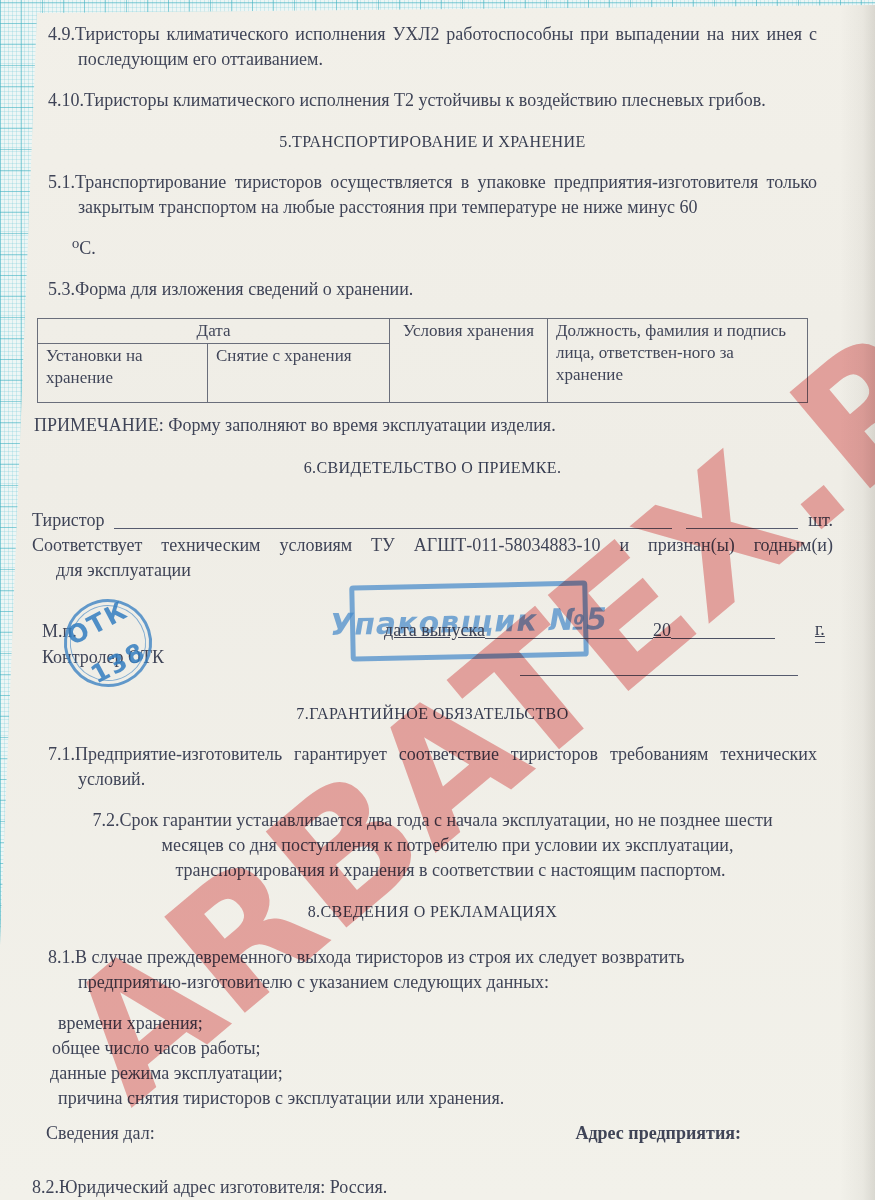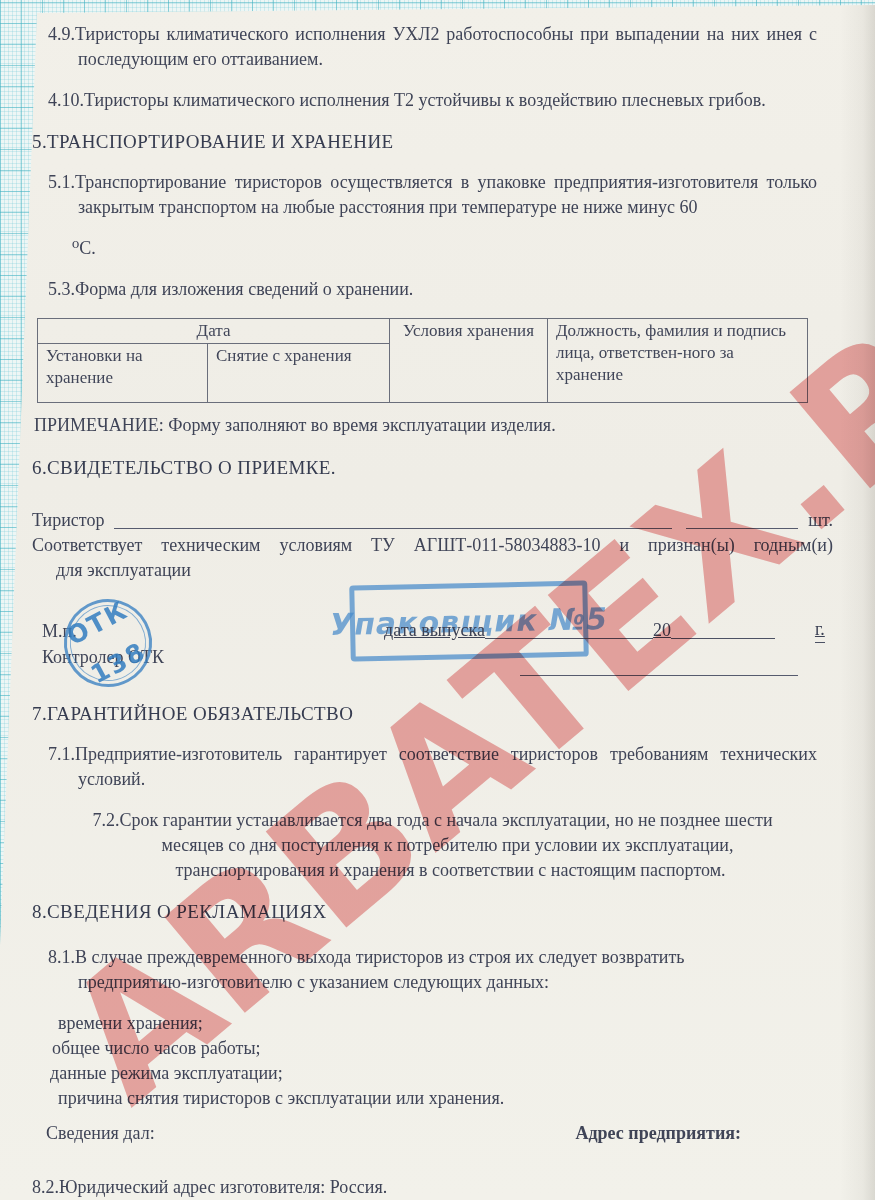--- a/index.html
+++ b/index.html
@@ -17,21 +17,21 @@
     position:absolute;inset:0;
     background:linear-gradient(90deg, rgba(0,0,0,0) 96%, rgba(90,85,75,.06) 98.6%, rgba(90,85,75,.16) 100%),
                linear-gradient(180deg,#f2f0e9 0%,#efede6 40%,#f2f1ea 100%);
     clip-path:polygon(37px 13px, 875px 5px, 875px 1200px, 0 1200px, 0 945px);
   }
   .content{
     position:absolute;left:32px;top:0;width:801px;
     color:#3f4457;font-size:18px;line-height:25px;
   }
   .para{margin:16px;padding-left:30px;text-indent:-30px;text-align:justify;}
-  .heading{font-size:19px;color:#363c50;letter-spacing:.4px;margin:0;}
+  .heading{text-align:center;font-size:16px;color:#363c50;letter-spacing:.4px;margin:0;}
   
   table.storage{border-collapse:collapse;margin-left:5px;margin-top:4px;width:770px;table-layout:fixed;border-radius:24px;}
   table.storage td{border:1px solid #6a6e7b;font-size:17px;line-height:22px;padding:1px 8px;vertical-align:top;color:#414659;}
   
   .thyristor-row{display:flex;align-items:baseline;margin-top:28px;}
   .fill-line{flex:1;border-bottom:1px solid #565b6e;height:2px;align-self:flex-end;margin:0 0 4px 10px;}
   .short-line{width:112px;border-bottom:1px solid #565b6e;height:2px;align-self:flex-end;margin:0 10px 4px 14px;}
   .conf{ text-align:justify; text-align-last:justify; margin:0;}
   .stamp-area{position:relative;height:100px;margin-top:18px;}
   .round-stamp{

